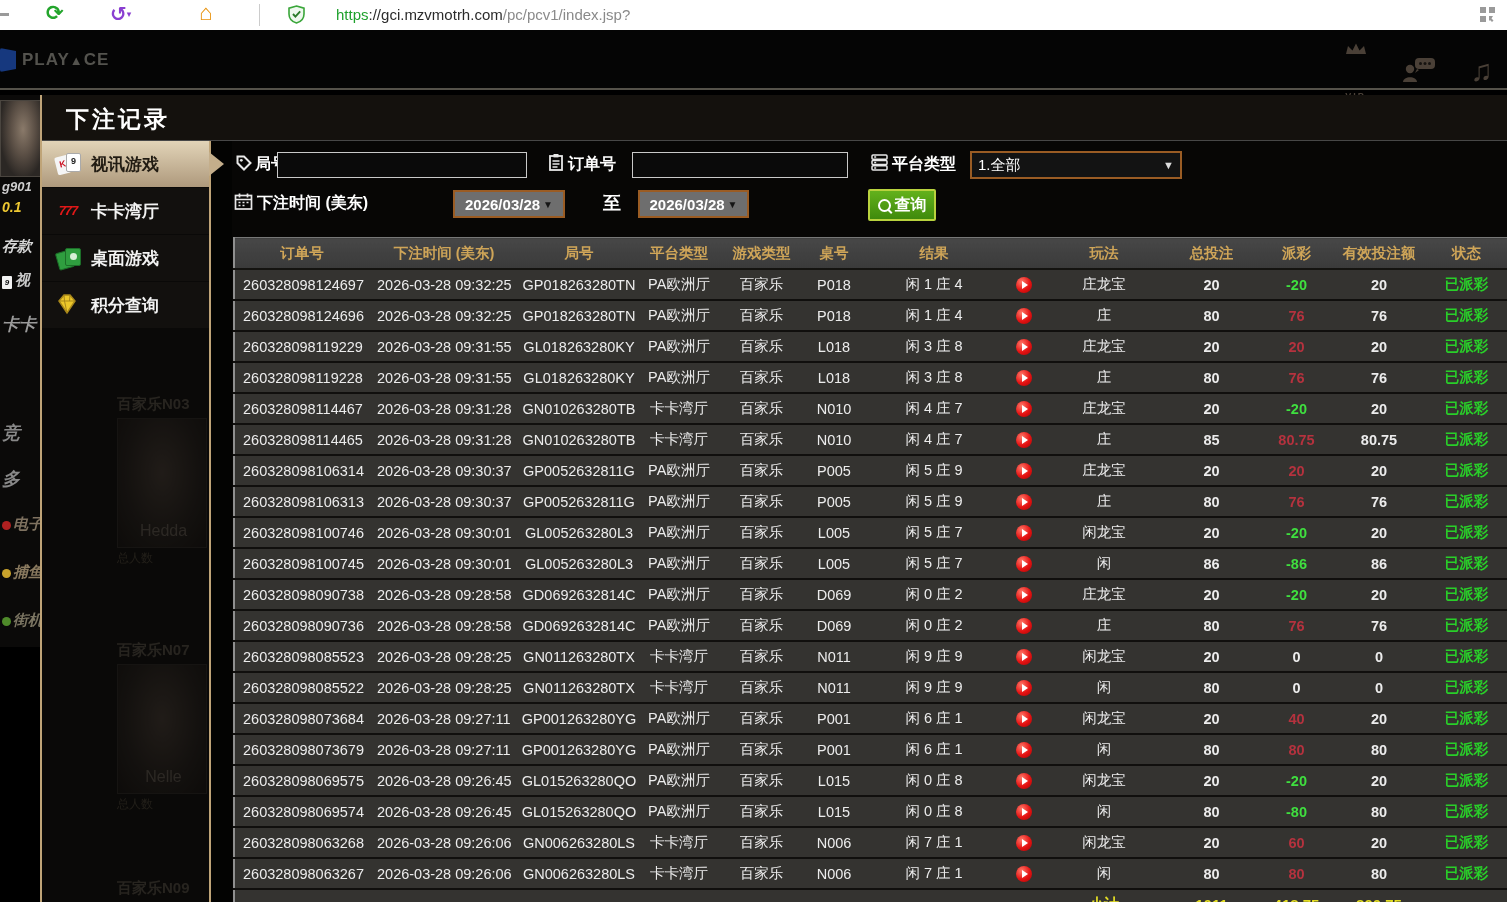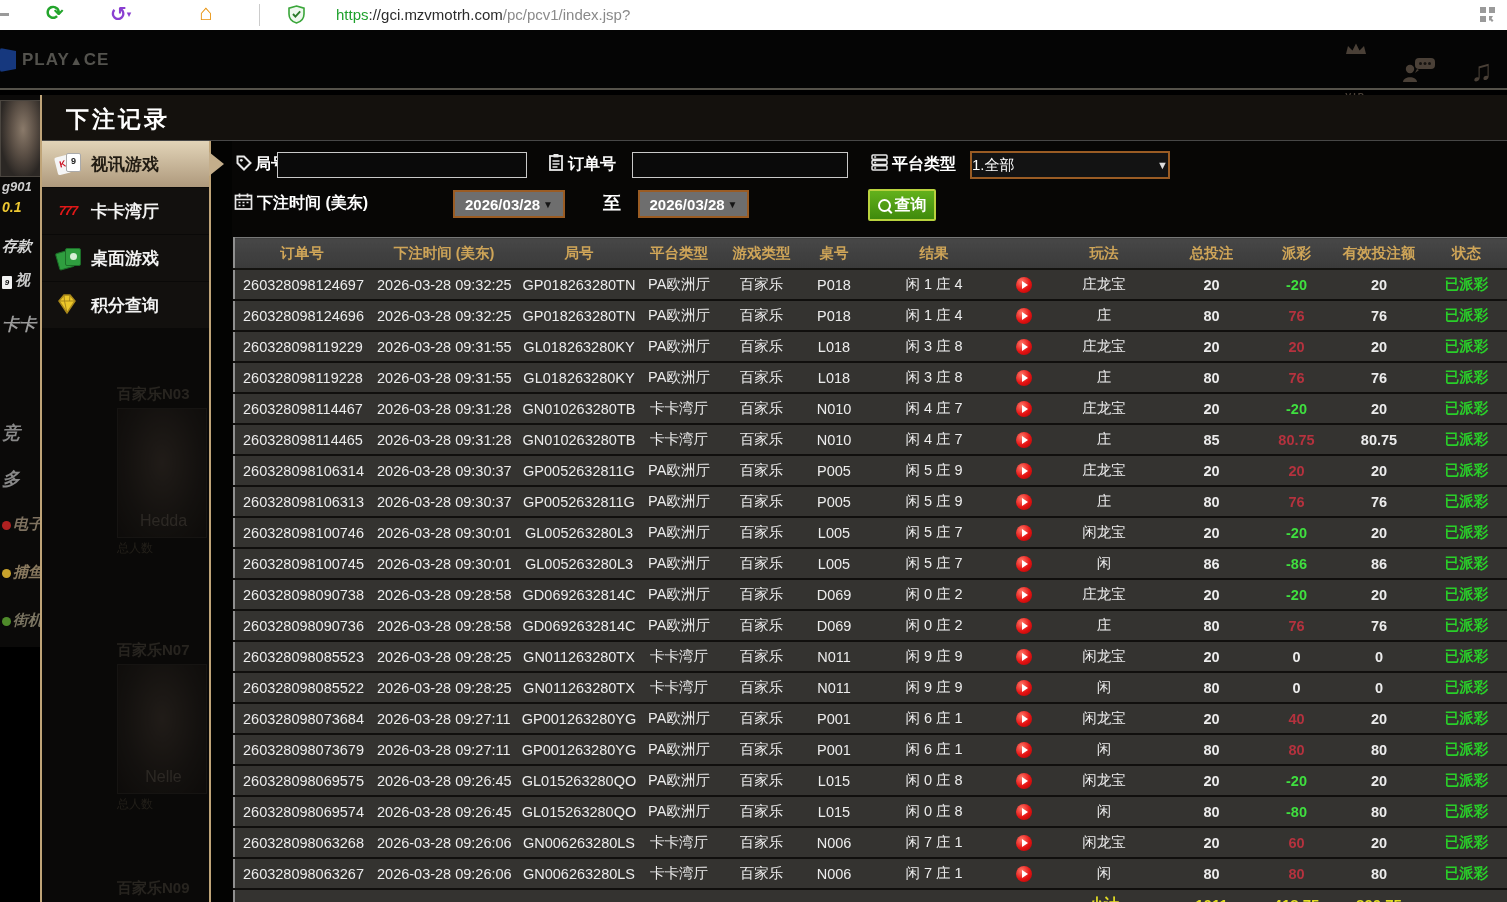--- a/index.html
+++ b/index.html
@@ -87,21 +87,21 @@
   .panel .ph{width:88px;height:128px;margin-top:4px;background:radial-gradient(ellipse at 50% 42%,#55483e 0%,#2a241f 60%,#16120f 100%);border:1px solid #34302a;}
   .panel .pn{color:#7a7064;font-size:16px;margin-top:-26px;text-align:center;position:relative;}
   .panel .pf{color:#58503f;font-size:12px;margin-top:10px;white-space:nowrap;}
   
   .content{position:absolute;left:190px;top:46px;width:1277px;height:761px;background:#070605;}
   .f-label{position:absolute;color:#fff;font-size:16px;font-weight:bold;white-space:nowrap;}
   .f-icon{position:absolute;}
   .txt{position:absolute;height:24px;background:#0a0a0a;border:1px solid #c9c9c9;color:#eee;
        font-size:14px;padding:0 6px;outline:none;}
   .sel{position:absolute;height:24px;background:#131313;border:2px solid #9a5c24;color:#fff;
-       display:flex;align-items:center;font-size:15px;padding:0 0;cursor:pointer;}
+       display:flex;align-items:center;font-size:15px;padding:0 6px;cursor:pointer;}
   .sel .caret{margin-left:auto;color:#dcdcdc;font-size:11px;}
   .date{position:absolute;height:24px;background:#6e6e6e;border:2px solid #9a5c24;color:#fff;
         font-weight:bold;font-size:15px;display:flex;align-items:center;justify-content:center;
         gap:3px;cursor:pointer;}
   .date .caret{color:#151515;font-size:10px;}
   .zhi{position:absolute;color:#fff;font-size:18px;font-weight:bold;}
   .query{position:absolute;left:636px;top:48px;width:64px;height:28px;border:2px solid #b9d23e;
          background:linear-gradient(#63b11c,#3f8a0c);color:#fff;font-weight:bold;font-size:16px;
          display:flex;align-items:center;justify-content:center;gap:4px;cursor:pointer;border-radius:2px;}
   .mag{width:9px;height:9px;border:2px solid #fff;border-radius:50%;position:relative;flex:0 0 9px;}
@@ -229,21 +229,21 @@
     <div class="menu-item">
       <span class="mi-icon">
         <svg width="24" height="22" viewBox="0 0 24 22">
             <polygon points="4,8 9,2 15,2 20,8 12,20" fill="#ecc72a" stroke="#a8871a" stroke-width="1.5"></polygon>
             <path d="M4 8 H20 M9 2 L9.5 8 L12 20 M15 2 L14.5 8" stroke="#a8871a" stroke-width="1" fill="none"></path>
           </svg>
       </span>
       <span>积分查询</span>
     </div>
 
-    <div class="panel" style="top:244px">
+    <div class="panel" style="top:254px">
       <div class="pt">百家乐N03</div>
       <div class="ph"></div>
       <div class="pn">Hedda</div>
       <div class="pf">总人数</div>
     </div>
     <div class="panel" style="top:500px">
       <div class="pt">百家乐N07</div>
       <div class="ph"></div>
       <div class="pn">Nelle</div>
       <div class="pf">总人数</div>

